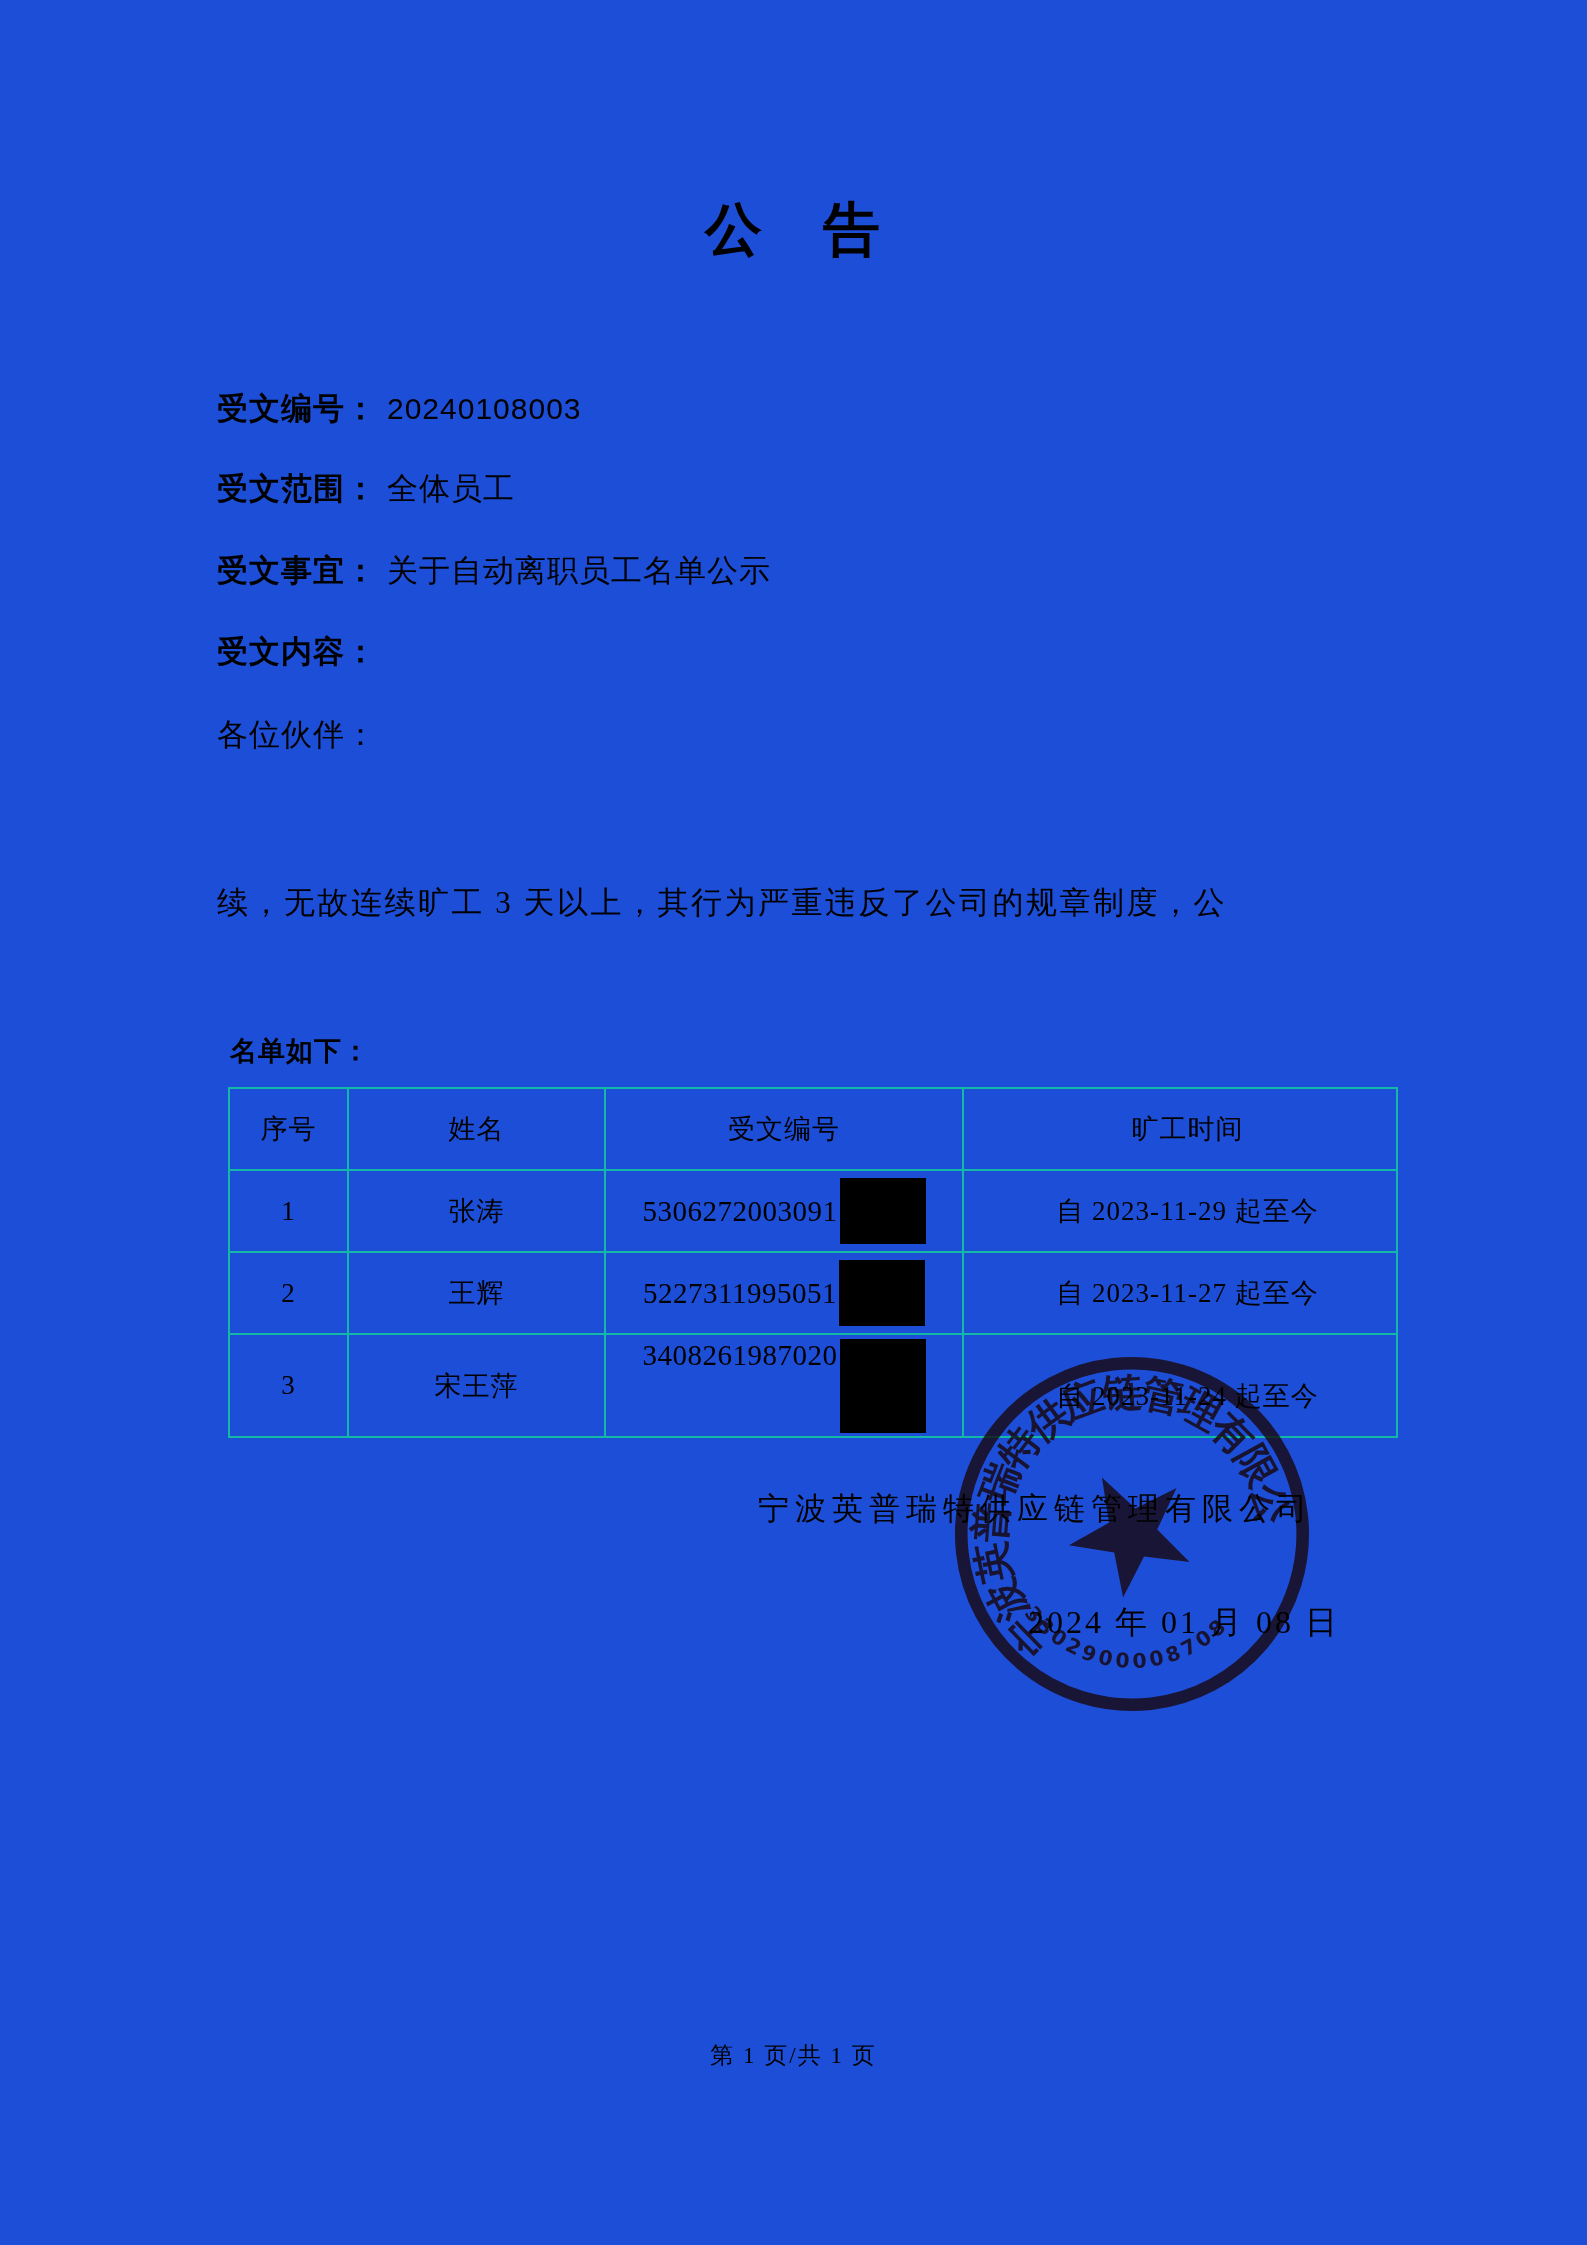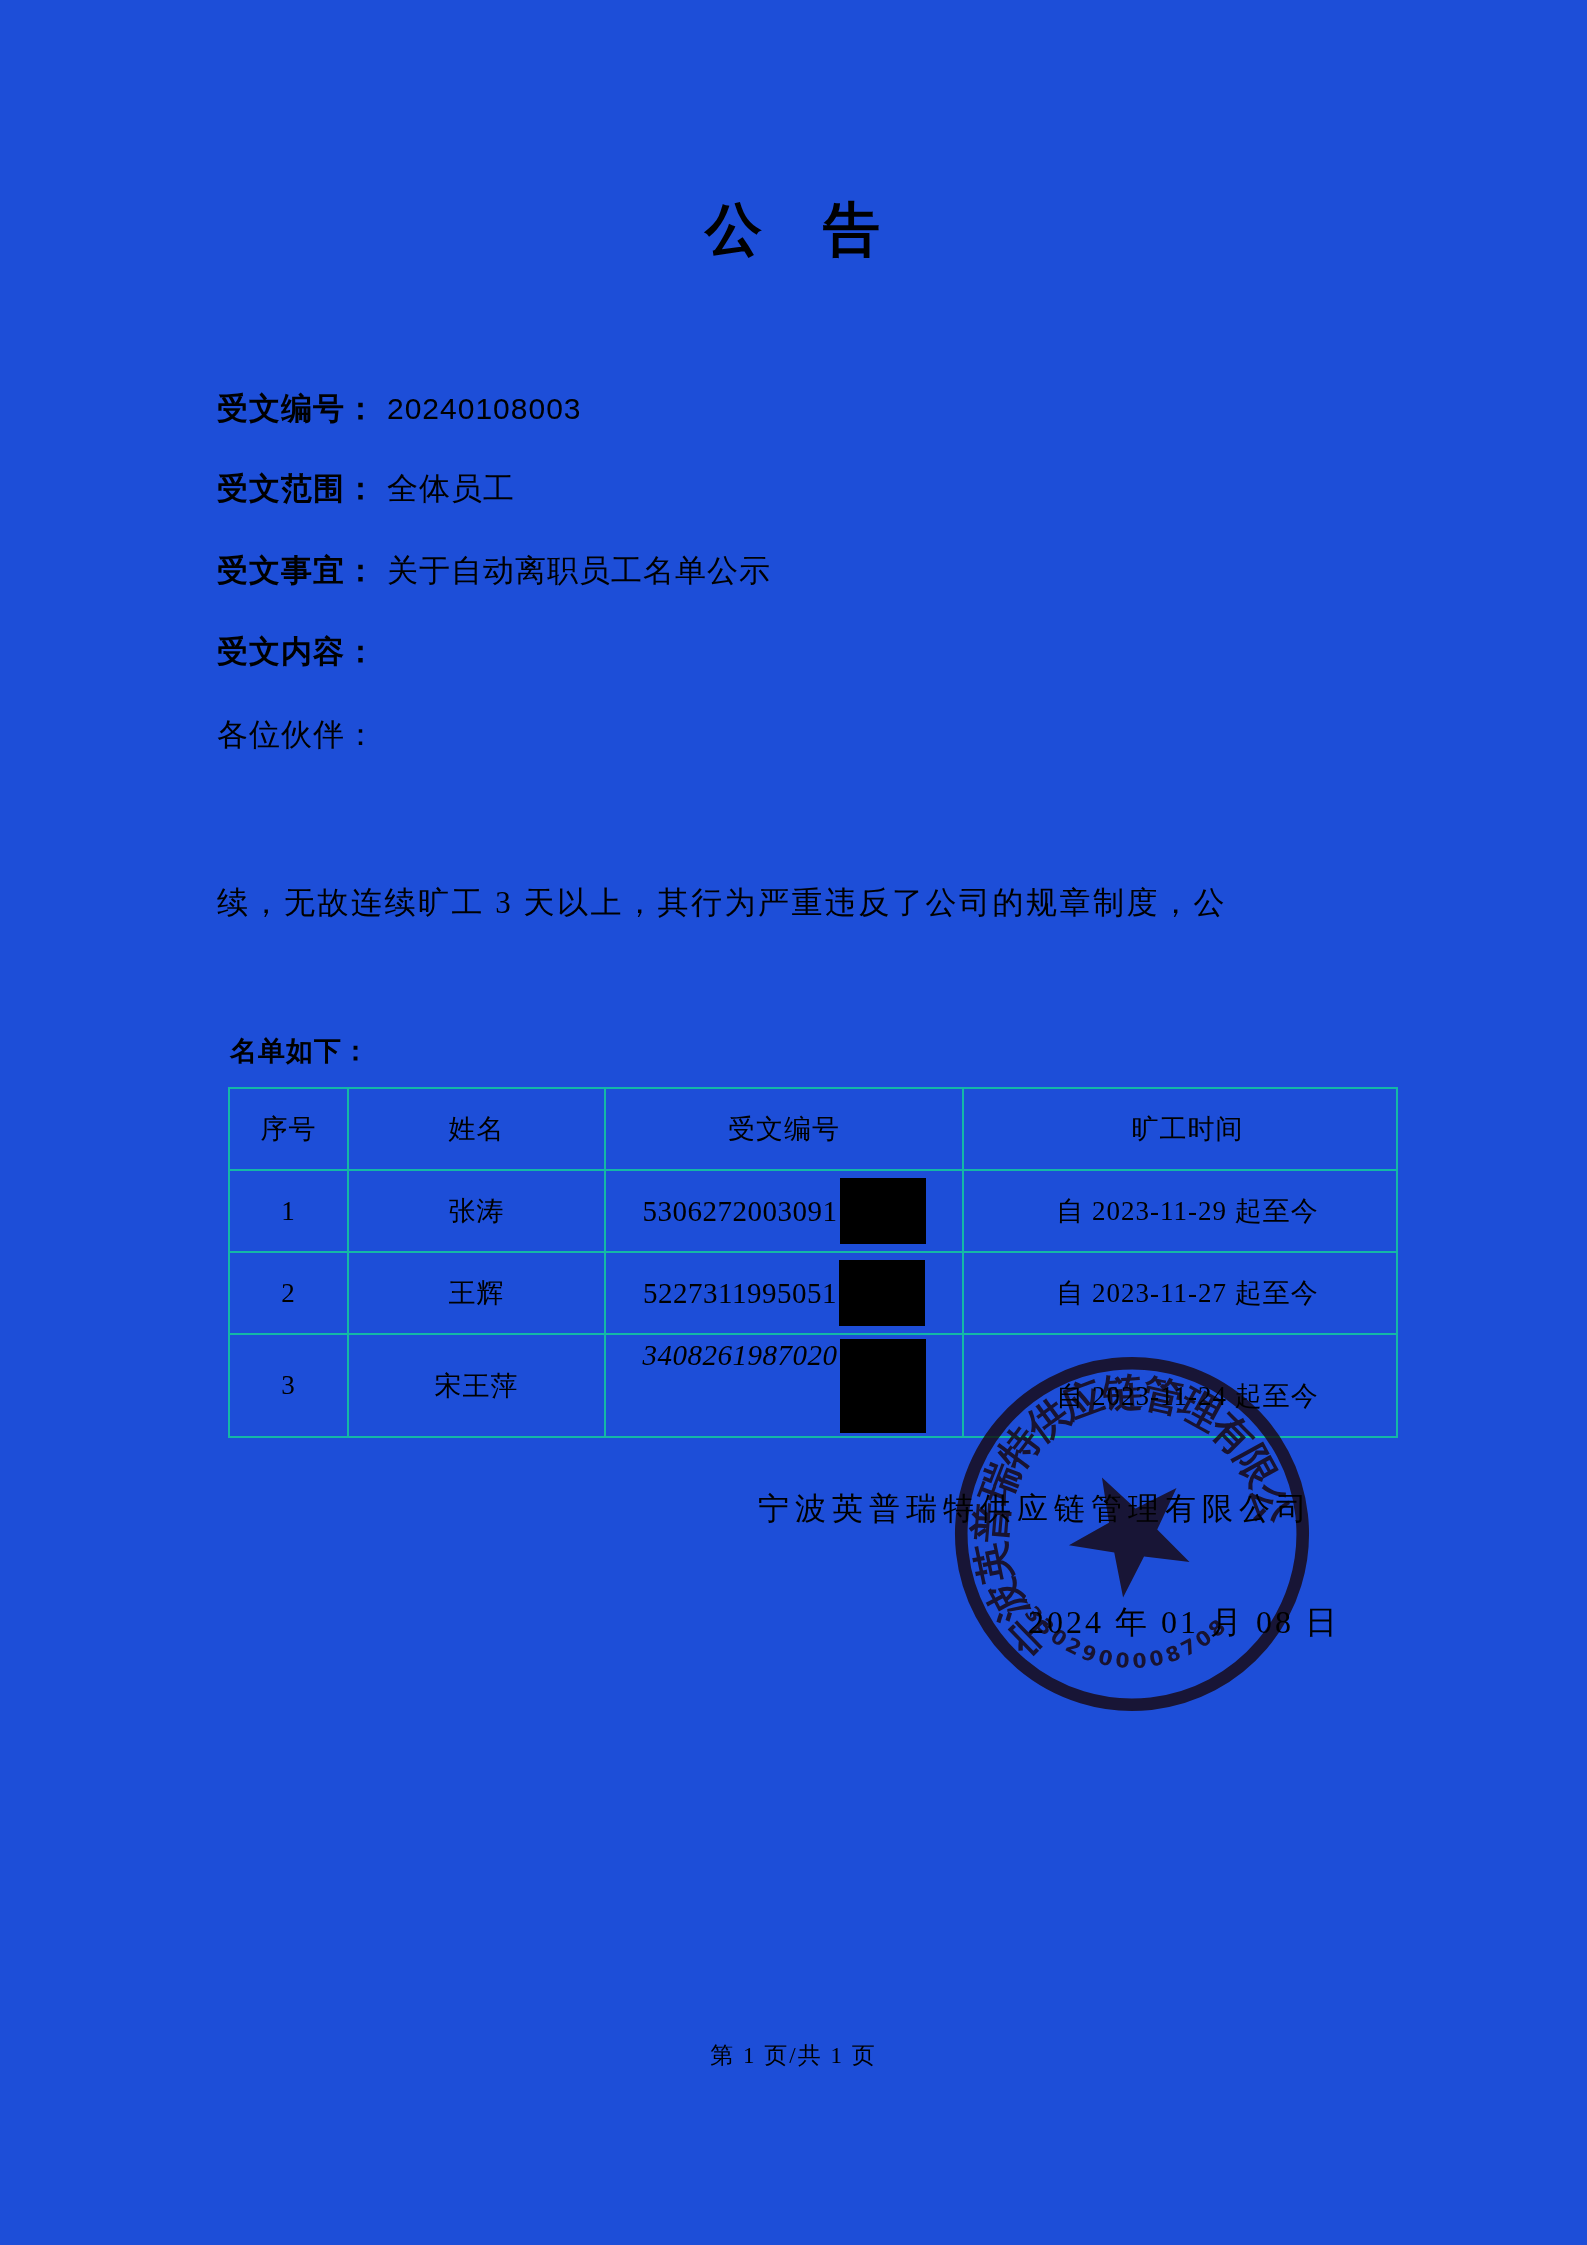--- a/index.html
+++ b/index.html
@@ -50,21 +50,21 @@
   }
   td.c-no{width:115px;}
   td.c-name{width:253px;}
   td.c-id{width:354px;}
   td.c-abs{width:415px;padding-left:16px;}
   .id-wrap{display:inline-flex;align-items:center;justify-content:center;}
   .id-num{font-size:29px;letter-spacing:0.5px;}
   .redaction{
     display:inline-block;width:86px;height:66px;background:#000;margin-left:2px;
   }
-  td.id-top{vertical-align:top;padding-top:2px;font-style:italic;}
+  td.id-top{vertical-align:top;padding-top:2px;}
   td.id-top .id-wrap{align-items:flex-start;}
   td.id-top .redaction{height:94px;}
   td.abs-low{padding-top:22px;}
   .sig-company{
     position:absolute;top:1488px;left:758px;
     font-size:31px;letter-spacing:6px;white-space:nowrap;
     z-index:3;
   }
   .sig-date{
     position:absolute;top:1585px;left:1028px;

